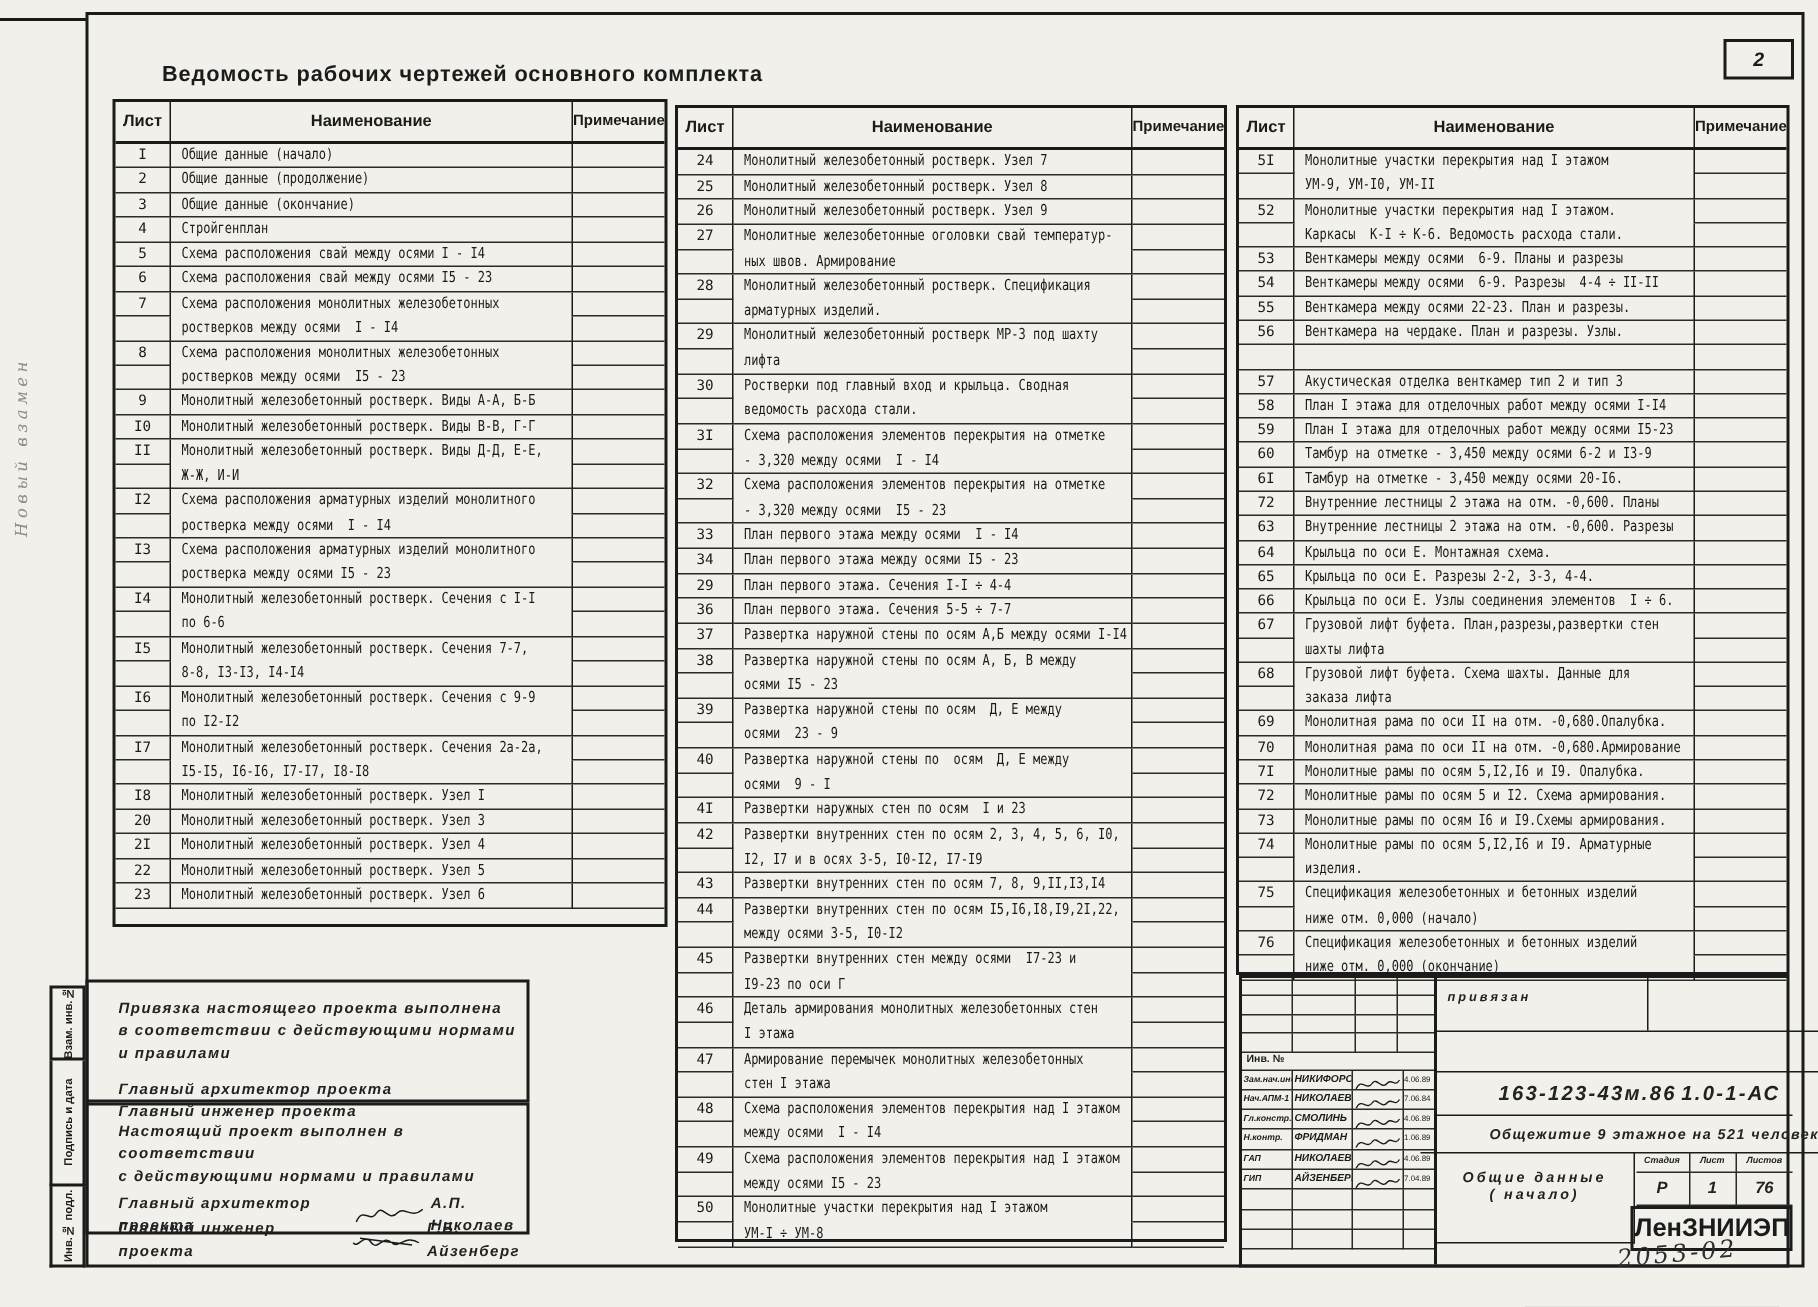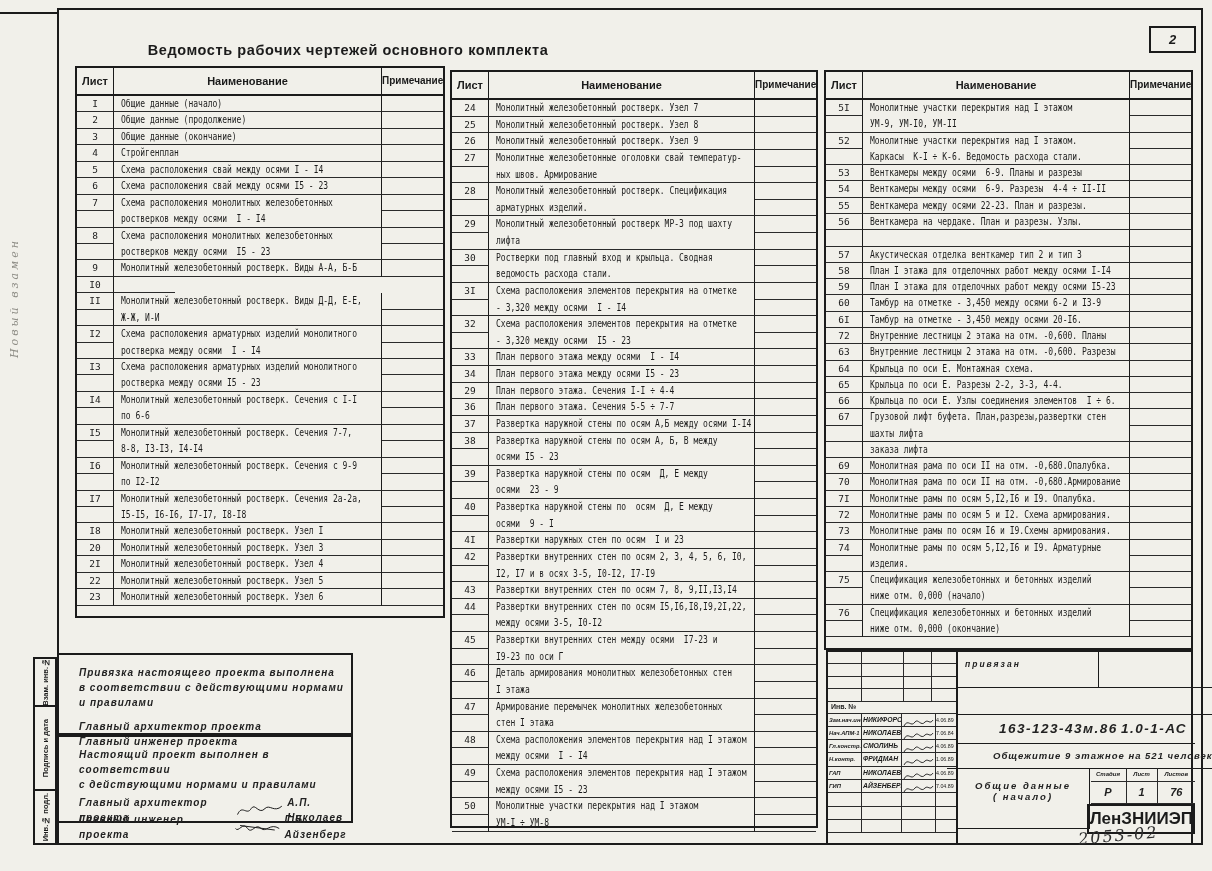--- a/index.html
+++ b/index.html
@@ -14,21 +14,21 @@
   
   .hw-left{left:8px;top:28px;height:330px;writing-mode:vertical-rl;transform:rotate(180deg);
            font-family:"DejaVu Serif",serif;font-style:italic;font-size:11px;color:#8e8d86;letter-spacing:3px;}
 
   
   .pagebox{left:1149px;top:26px;width:47px;height:27px;border:2px solid #1b1b1b;
            font-family:"Liberation Sans",sans-serif;font-style:italic;font-weight:bold;
            font-size:13px;text-align:center;line-height:24px;}
 
   .maintitle{left:108px;top:42px;width:480px;font-family:"Liberation Sans",sans-serif;
-             font-weight:bold;font-size:14.5px;letter-spacing:.6px;text-align:center;}
+             font-weight:bold;font-size:14.5px;letter-spacing:.6px;}
 
   
   .vtable{border:2px solid #1b1b1b;display:flex;flex-direction:column;}
   .thead{display:flex;height:26px;border-bottom:2px solid #1b1b1b;
          font-family:"Liberation Sans",sans-serif;font-weight:bold;font-size:11px;}
   .hc{text-align:center;line-height:26px;box-sizing:border-box;}
   .hnum{width:37px;border-right:1.5px solid #1b1b1b;}
   .hname{flex:1;border-right:1.5px solid #1b1b1b;}
   .hnote{width:61px;font-size:10px;}
   .tbody{flex:1;display:flex;flex-direction:column;}
@@ -156,20 +156,21 @@
           <div class="c cname bl"><span class="nm">ростверков между осями  I5 - 23</span></div>
           <div class="c cnote"></div>
         </div>
         <div class="trow">
           <div class="c cnum">9</div>
           <div class="c cname bl"><span class="nm">Монолитный железобетонный ростверк. Виды А-А, Б-Б</span></div>
           <div class="c cnote"></div>
         </div>
         <div class="trow">
           <div class="c cnum">I0</div>
+          <div class="c cname bl"><span class="nm">Монолитный железобетонный ростверк. Виды В-В, Г-Г</span></div>
           <div class="c cnote"></div>
         </div>
         <div class="trow">
           <div class="c cnum">II</div>
           <div class="c cname"><span class="nm">Монолитный железобетонный ростверк. Виды Д-Д, Е-Е,</span></div>
           <div class="c cnote"></div>
         </div>
         <div class="trow">
           <div class="c cnum"></div>
           <div class="c cname bl"><span class="nm">Ж-Ж, И-И</span></div>
@@ -596,20 +597,25 @@
           <div class="c cnote"></div>
         </div>
         <div class="trow">
           <div class="c cnum">67</div>
           <div class="c cname"><span class="nm">Грузовой лифт буфета. План,разрезы,развертки стен</span></div>
           <div class="c cnote"></div>
         </div>
         <div class="trow">
           <div class="c cnum"></div>
           <div class="c cname bl"><span class="nm">шахты лифта</span></div>
+          <div class="c cnote"></div>
+        </div>
+        <div class="trow">
+          <div class="c cnum">68</div>
+          <div class="c cname"><span class="nm">Грузовой лифт буфета. Схема шахты. Данные для</span></div>
           <div class="c cnote"></div>
         </div>
         <div class="trow">
           <div class="c cnum"></div>
           <div class="c cname bl"><span class="nm">заказа лифта</span></div>
           <div class="c cnote"></div>
         </div>
         <div class="trow">
           <div class="c cnum">69</div>
           <div class="c cname bl"><span class="nm">Монолитная рама по оси II на отм. -0,680.Опалубка.</span></div>

